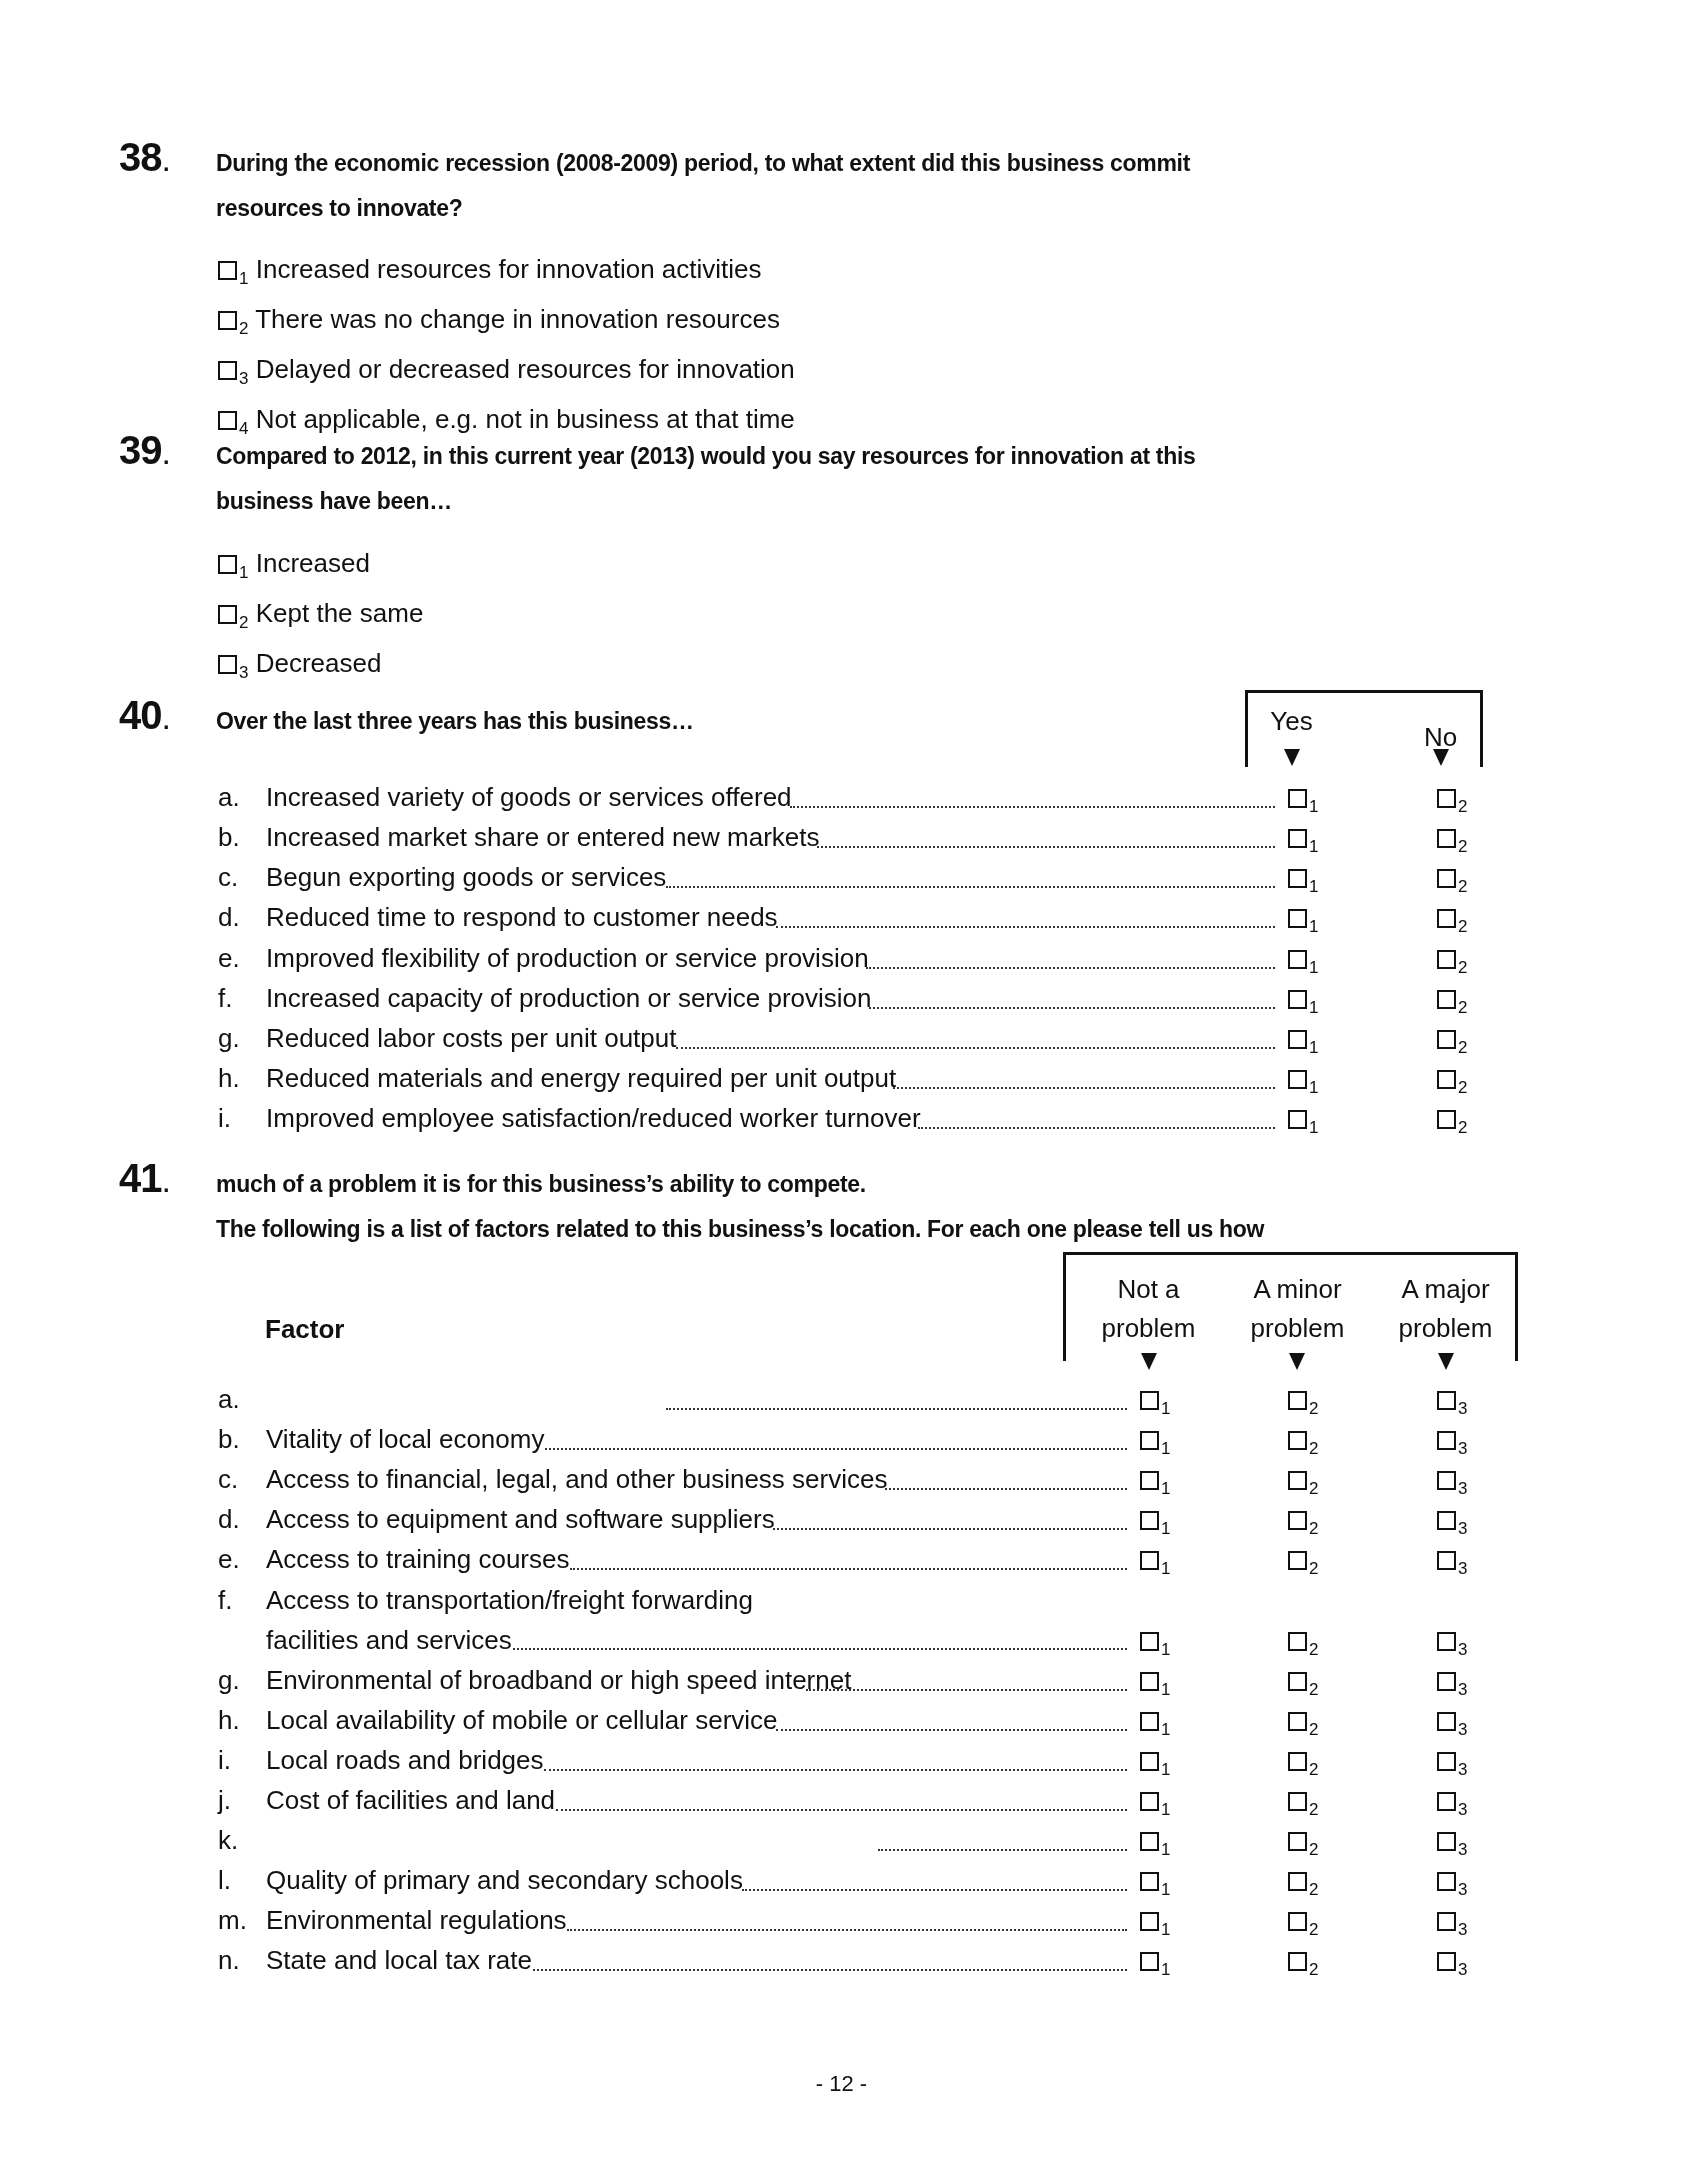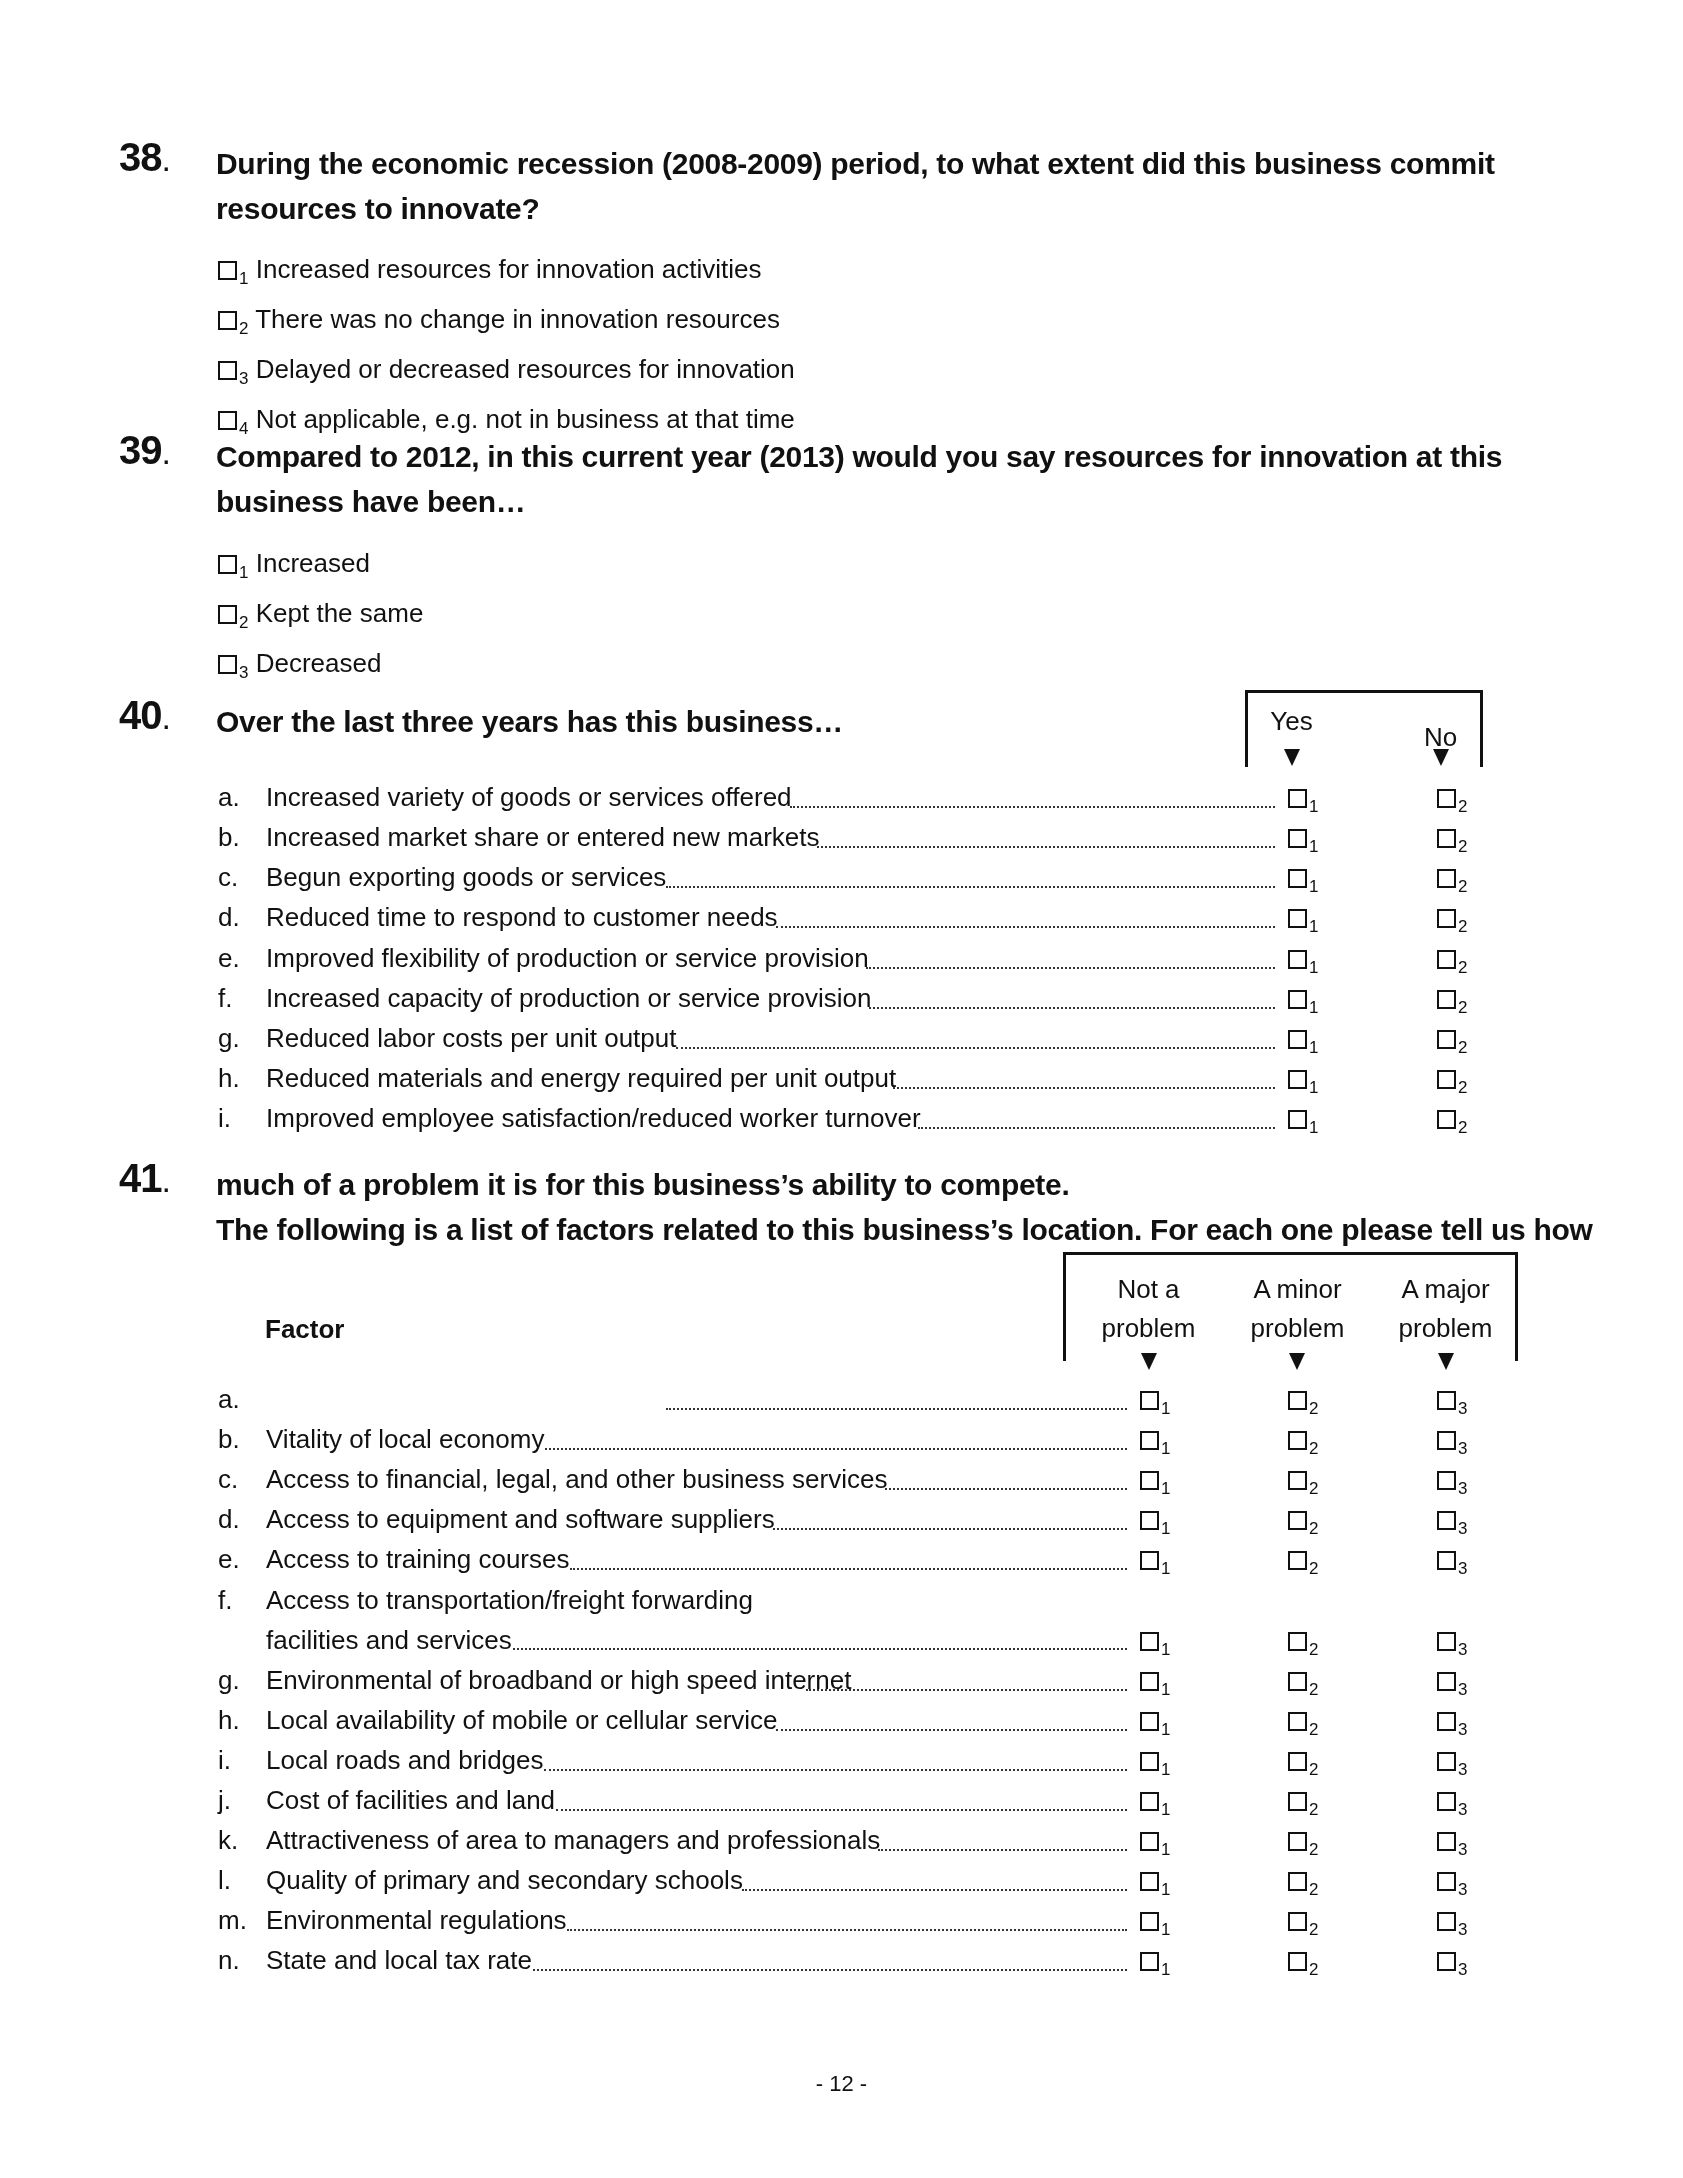--- a/index.html
+++ b/index.html
@@ -1,21 +1,21 @@
 <!DOCTYPE html>
 <html><head>
 <meta charset="utf-8">
 <style>
   html, body { margin:0; padding:0; background:#ffffff; }
   body { width:1683px; height:2178px; position:relative; overflow:hidden;
          font-family:"Liberation Sans", sans-serif; color:#111; }
   .abs { position:absolute; white-space:nowrap; }
   .qnum { font-family:"Liberation Sans", sans-serif; font-weight:bold; font-size:40px; letter-spacing:-1px; }
   .qnum .dot { font-size:34px; font-weight:normal; }
-  .qtitle { font-weight:bold; font-size:30px; line-height:45px; letter-spacing:-0.3px; }
+  .qtitle { font-weight:bold; font-size:23px; line-height:45px; letter-spacing:-0.3px; }
   .opt { font-size:26px; line-height:40px; letter-spacing:0px; }
   .cb { display:inline-block; width:19px; height:19px; border:2.5px solid #111; box-sizing:border-box; vertical-align:-2px; }
   .sub { font-size:17px; vertical-align:-6px; margin-left:2px; }
   .row { position:absolute; height:40px; font-size:26px; line-height:40px; }
   .letter { position:absolute; left:0; }
   .label { position:absolute; left:48px; }
   .leader { position:absolute; border-bottom:2.5px dotted #333; height:0; }
   .bracket { position:absolute; border:3px solid #111; border-bottom:none; box-sizing:border-box; }
   .hdr { position:absolute; font-size:26px; line-height:39px; text-align:center; }
   .arrow { position:absolute; width:0; height:0; border-left:8px solid transparent; border-right:8px solid transparent; border-top:17px solid #111; }
@@ -231,21 +231,20 @@
     <div class="row" style="left: 218px; top: 1780px; width: 1258px; height: 40px;">
       <span class="letter">j.</span>
       <span class="label">Cost of facilities and land</span>
       <div class="leader" style="top: 29px; right: 349px; left: 338px;"></div>
       <span class="colcb" style="left: 922px; top: 0px;"><span class="cb"></span><span class="sub">1</span></span>
       <span class="colcb" style="left: 1070px; top: 0px;"><span class="cb"></span><span class="sub">2</span></span>
       <span class="colcb" style="left: 1219px; top: 0px;"><span class="cb"></span><span class="sub">3</span></span>
     </div>
     <div class="row" style="left: 218px; top: 1820px; width: 1258px; height: 40px;">
       <span class="letter">k.</span>
-      <span class="label">Attractiveness of area to managers and professionals</span>
       <div class="leader" style="top: 29px; right: 349px; left: 660px;"></div>
       <span class="colcb" style="left: 922px; top: 0px;"><span class="cb"></span><span class="sub">1</span></span>
       <span class="colcb" style="left: 1070px; top: 0px;"><span class="cb"></span><span class="sub">2</span></span>
       <span class="colcb" style="left: 1219px; top: 0px;"><span class="cb"></span><span class="sub">3</span></span>
     </div>
     <div class="row" style="left: 218px; top: 1860px; width: 1258px; height: 40px;">
       <span class="letter">l.</span>
       <span class="label">Quality of primary and secondary schools</span>
       <div class="leader" style="top: 29px; right: 349px; left: 524px;"></div>
       <span class="colcb" style="left: 922px; top: 0px;"><span class="cb"></span><span class="sub">1</span></span>

